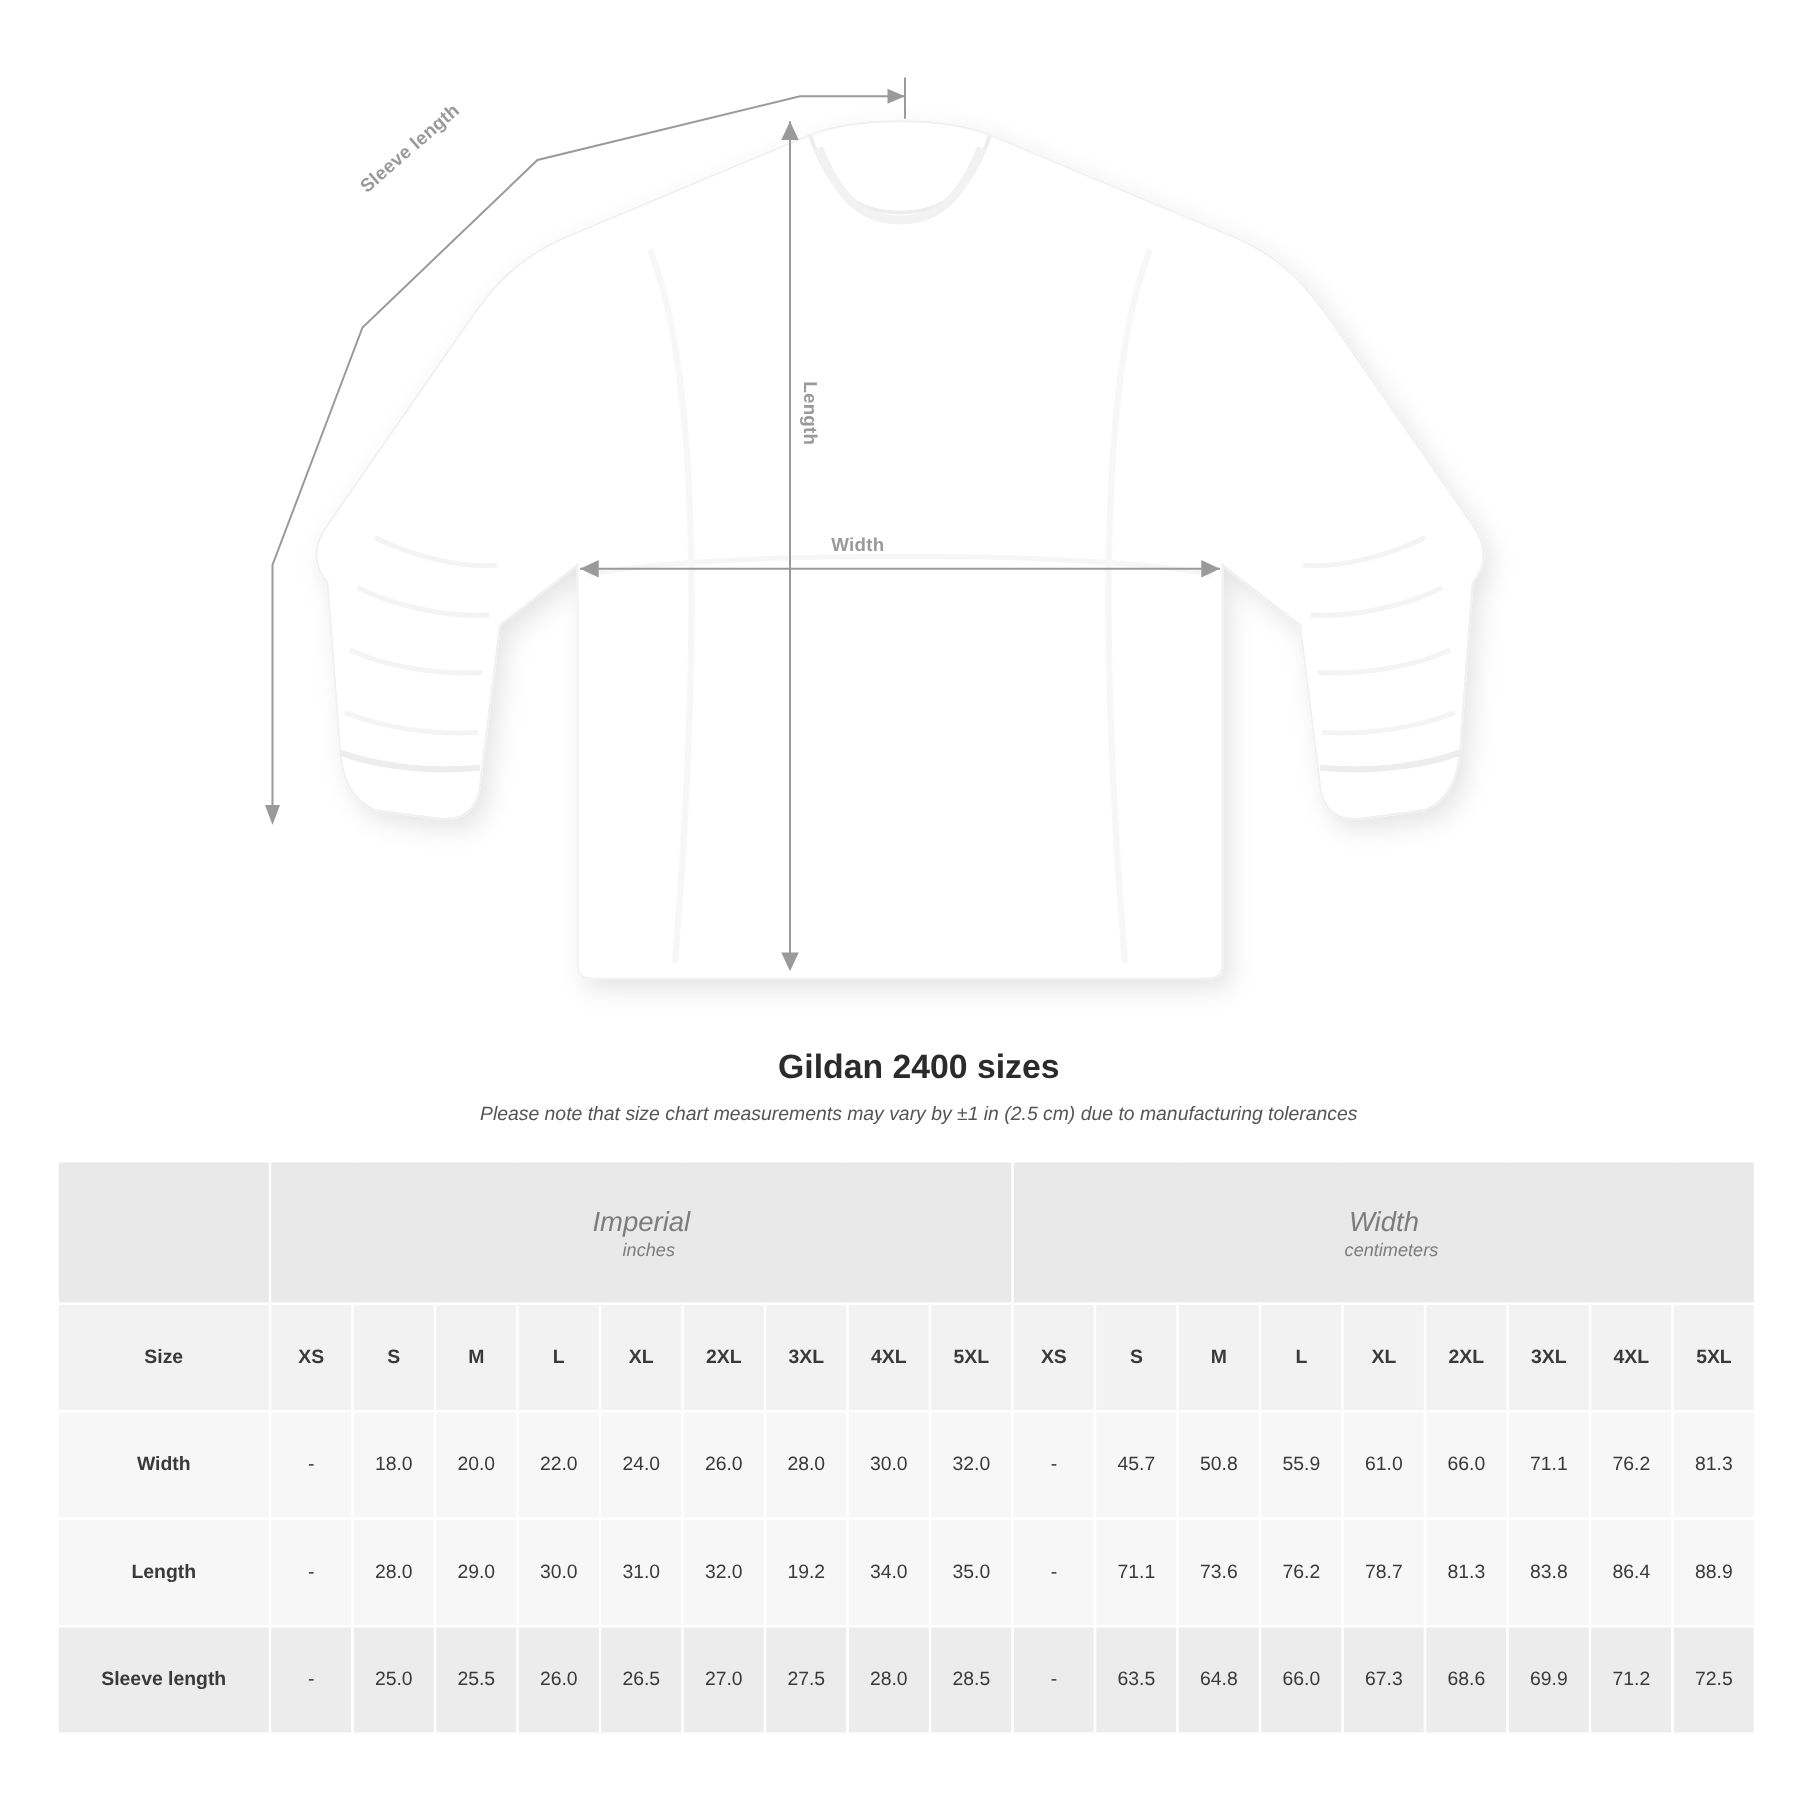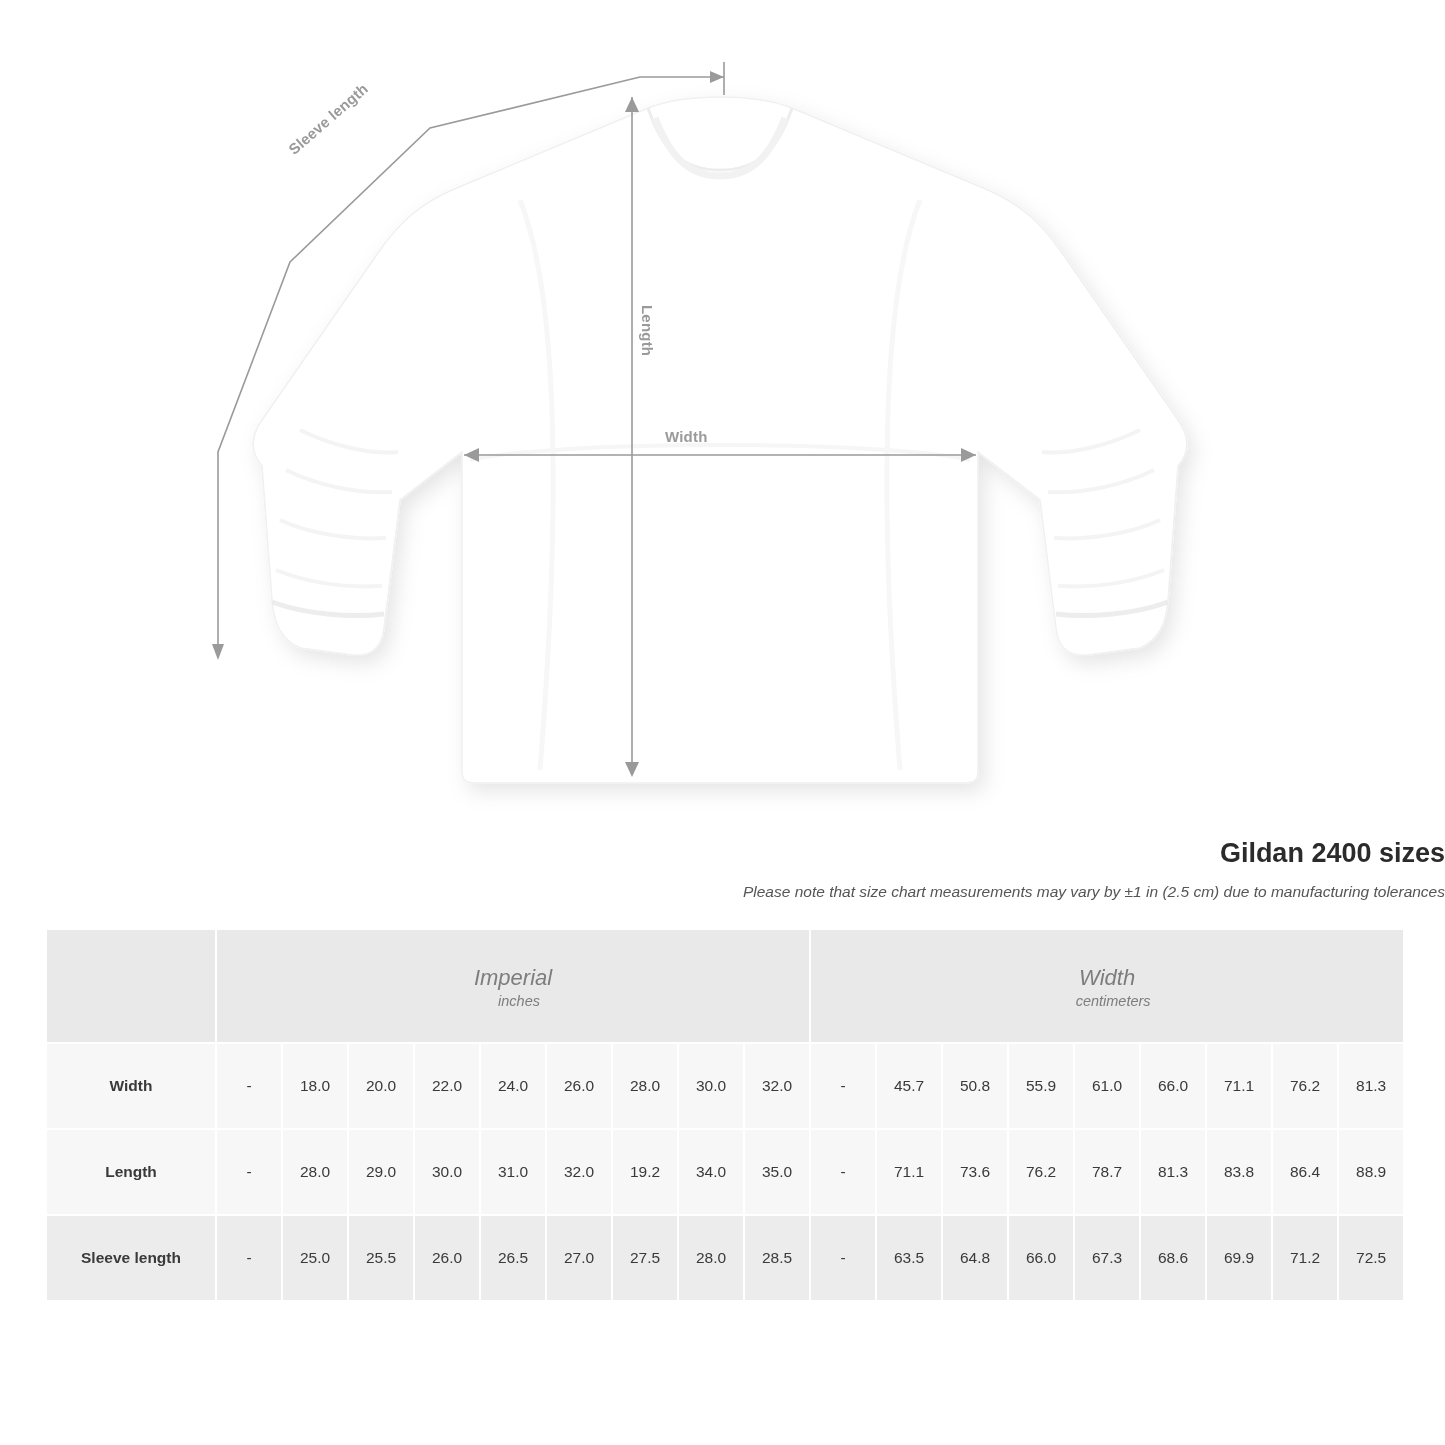--- a/index.html
+++ b/index.html
@@ -45,21 +45,21 @@
     top: 305px;
     writing-mode: vertical-rl;
   }
   .label-width {
     left: 665px;
     top: 428px;
   }
 
   
   .title-block {
-    text-align: right;
+    text-align: center;
     margin-top: 8px;
     margin-left: 25px;
   }
   .chart-title {
     font-size: 27px;
     font-weight: bold;
     color: #2b2b2b;
     margin: 0;
   }
   .chart-note {
@@ -249,20 +249,41 @@
         <td colspan="9">
           <div class="unit-name">Imperial</div>
           <div class="unit-sub">inches</div>
         </td>
         <td colspan="9">
           <div class="unit-name">Width</div>
           <div class="unit-sub">centimeters</div>
         </td>
       </tr>
 
+      <tr class="hdr-row">
+        <td class="rowlabel">Size</td>
+        <td>XS</td>
+        <td>S</td>
+        <td>M</td>
+        <td>L</td>
+        <td>XL</td>
+        <td>2XL</td>
+        <td>3XL</td>
+        <td>4XL</td>
+        <td>5XL</td>
+        <td>XS</td>
+        <td>S</td>
+        <td>M</td>
+        <td>L</td>
+        <td>XL</td>
+        <td>2XL</td>
+        <td>3XL</td>
+        <td>4XL</td>
+        <td>5XL</td>
+      </tr>
 
       <tr class="data-row">
         <td class="rowlabel">Width</td>
         <td>-</td>
         <td>18.0</td>
         <td>20.0</td>
         <td>22.0</td>
         <td>24.0</td>
         <td>26.0</td>
         <td>28.0</td>

